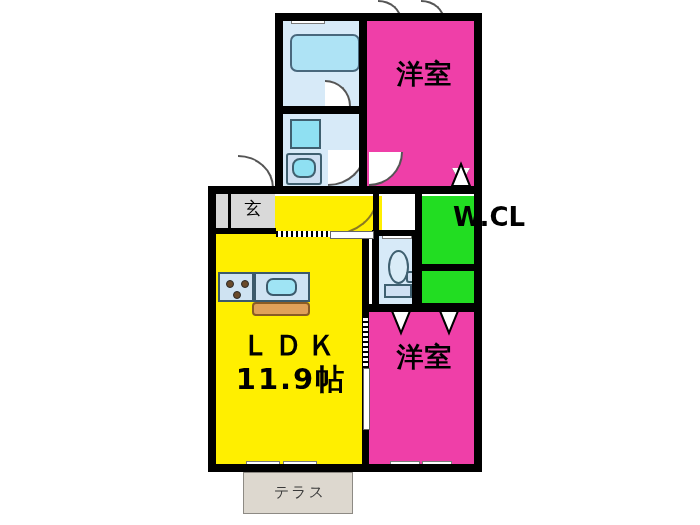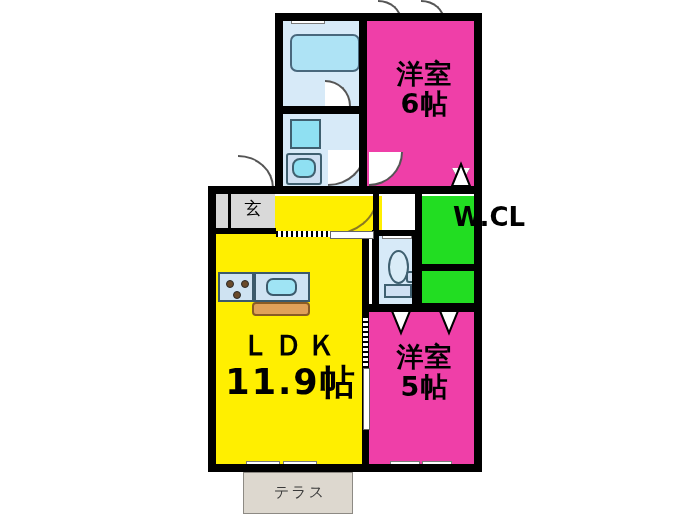--- a/index.html
+++ b/index.html
@@ -26,21 +26,21 @@
 
   
   .label{
     position:absolute;color:#000;text-align:center;
     line-height:1.05;font-weight:bold;white-space:nowrap;
     letter-spacing:1px;
   }
   .lbl-room{font-size:27px;}
   .lbl-room .sz{font-size:27px;display:block;margin-top:2px;}
   .lbl-ldk{font-size:29px;letter-spacing:4px;}
-  .lbl-ldk .sz{font-size:35px;display:block;letter-spacing:2px;margin-top:4px;}
+  .lbl-ldk .sz{font-size:29px;display:block;letter-spacing:2px;margin-top:4px;}
   .lbl-cl{font-size:26px;font-weight:bold;letter-spacing:0px;}
   .lbl-genkan{font-size:17px;font-weight:normal;letter-spacing:0;}
   .lbl-terrace{font-size:15px;color:#3a3a3a;font-weight:normal;letter-spacing:2px;}
 
   
   .fix{position:absolute;box-sizing:border-box;}
   .tub{background:#aee3f5;border:2px solid #49687d;border-radius:7px;}
   .washer{background:#8fe0f2;border:2px solid #3f6070;}
   .basin-body{background:#cfe0f2;border:2px solid #3f6070;border-radius:3px;}
   .basin-bowl{background:#8fe0f2;border:2px solid #3f6070;border-radius:8px;}
@@ -193,26 +193,24 @@
   <div class="wall" style="left:362px;top:304px;width:120px;height:8px;"></div>
 
   <div class="hatchv" style="left:363px;top:316px;width:5px;height:52px;"></div>
   <div class="sliding" style="left:363px;top:368px;width:5px;height:60px;"></div>
 
   <div class="hatch" style="left:276px;top:231px;width:54px;height:6px;"></div>
   <div class="sliding" style="left:330px;top:231px;width:42px;height:6px;"></div>
 
   <div class="label lbl-room" style="left:367px;top:60px;width:115px;">
     <span>洋室</span>
-    <span class="sz">6帖</span>
   </div>
 
   <div class="label lbl-room" style="left:367px;top:343px;width:115px;">
     <span>洋室</span>
-    <span class="sz">5帖</span>
   </div>
 
   <div class="label lbl-ldk" style="left:215px;top:330px;width:152px;">
     <span>ＬＤＫ</span>
     <span class="sz">11.9帖</span>
   </div>
 
   <div class="label lbl-cl" style="left:421px;top:202px;width:61px;line-height:30px;margin-left:32px;">W.CL</div>
 
 

